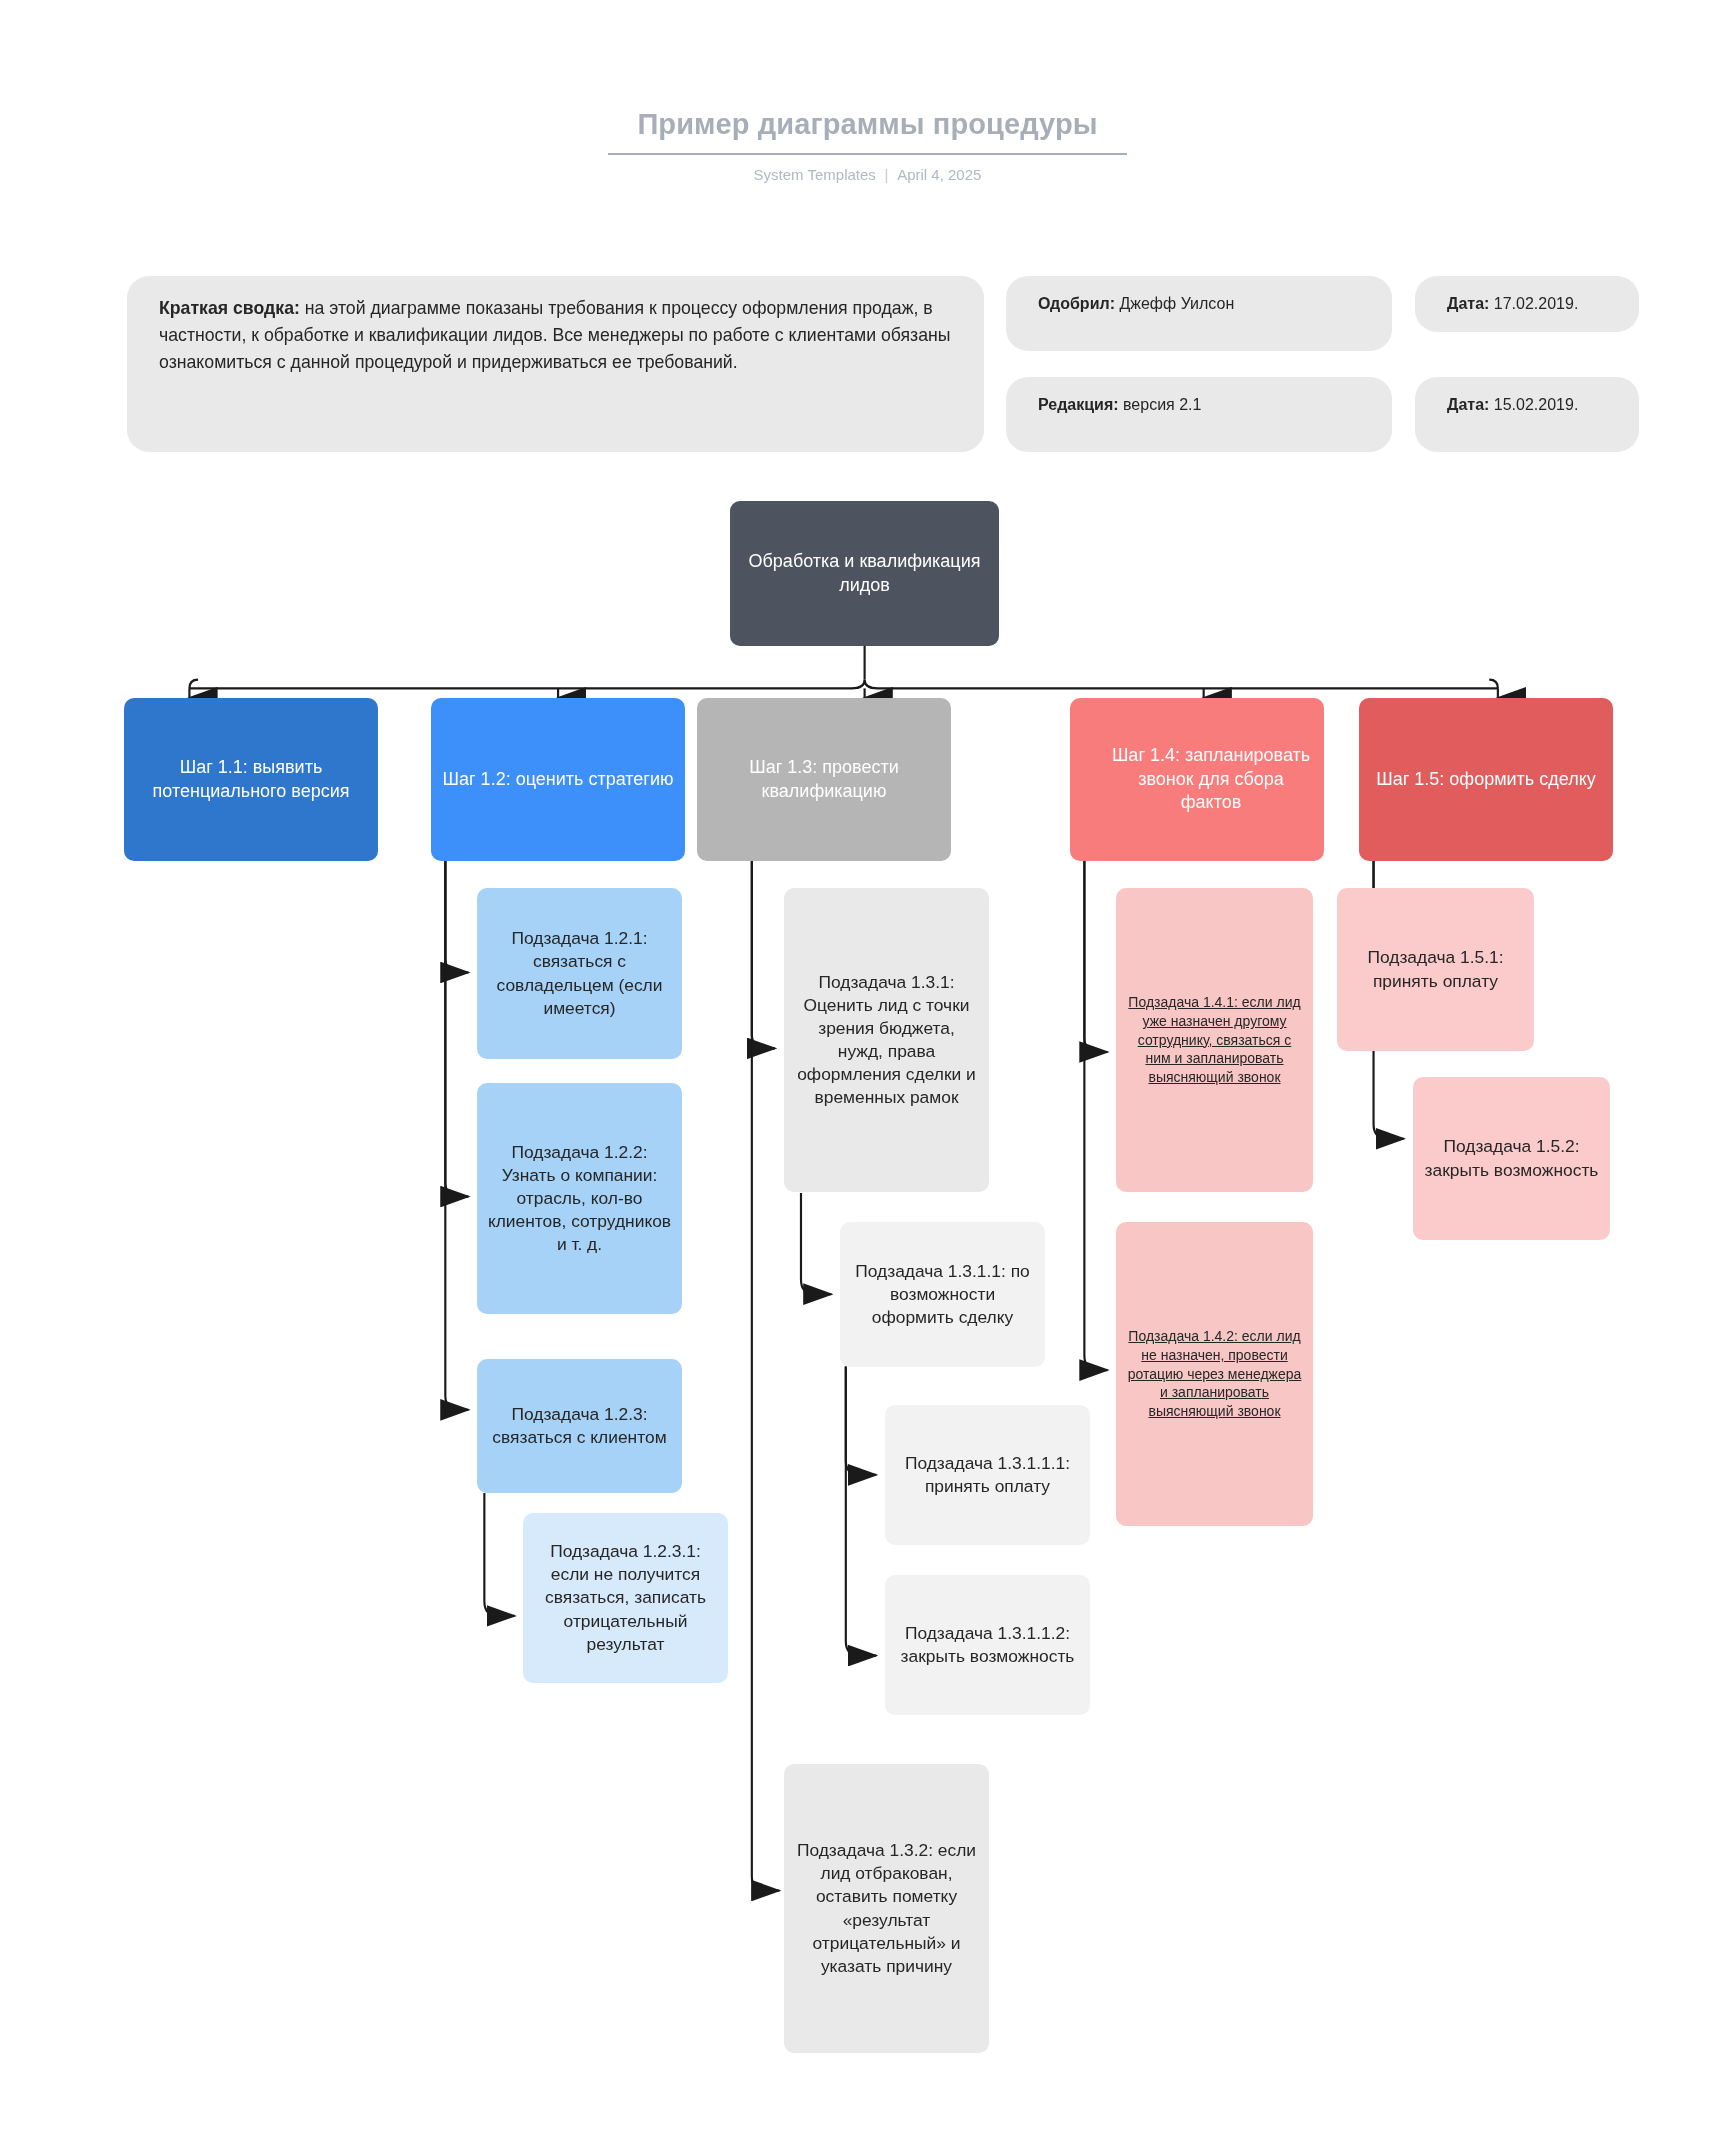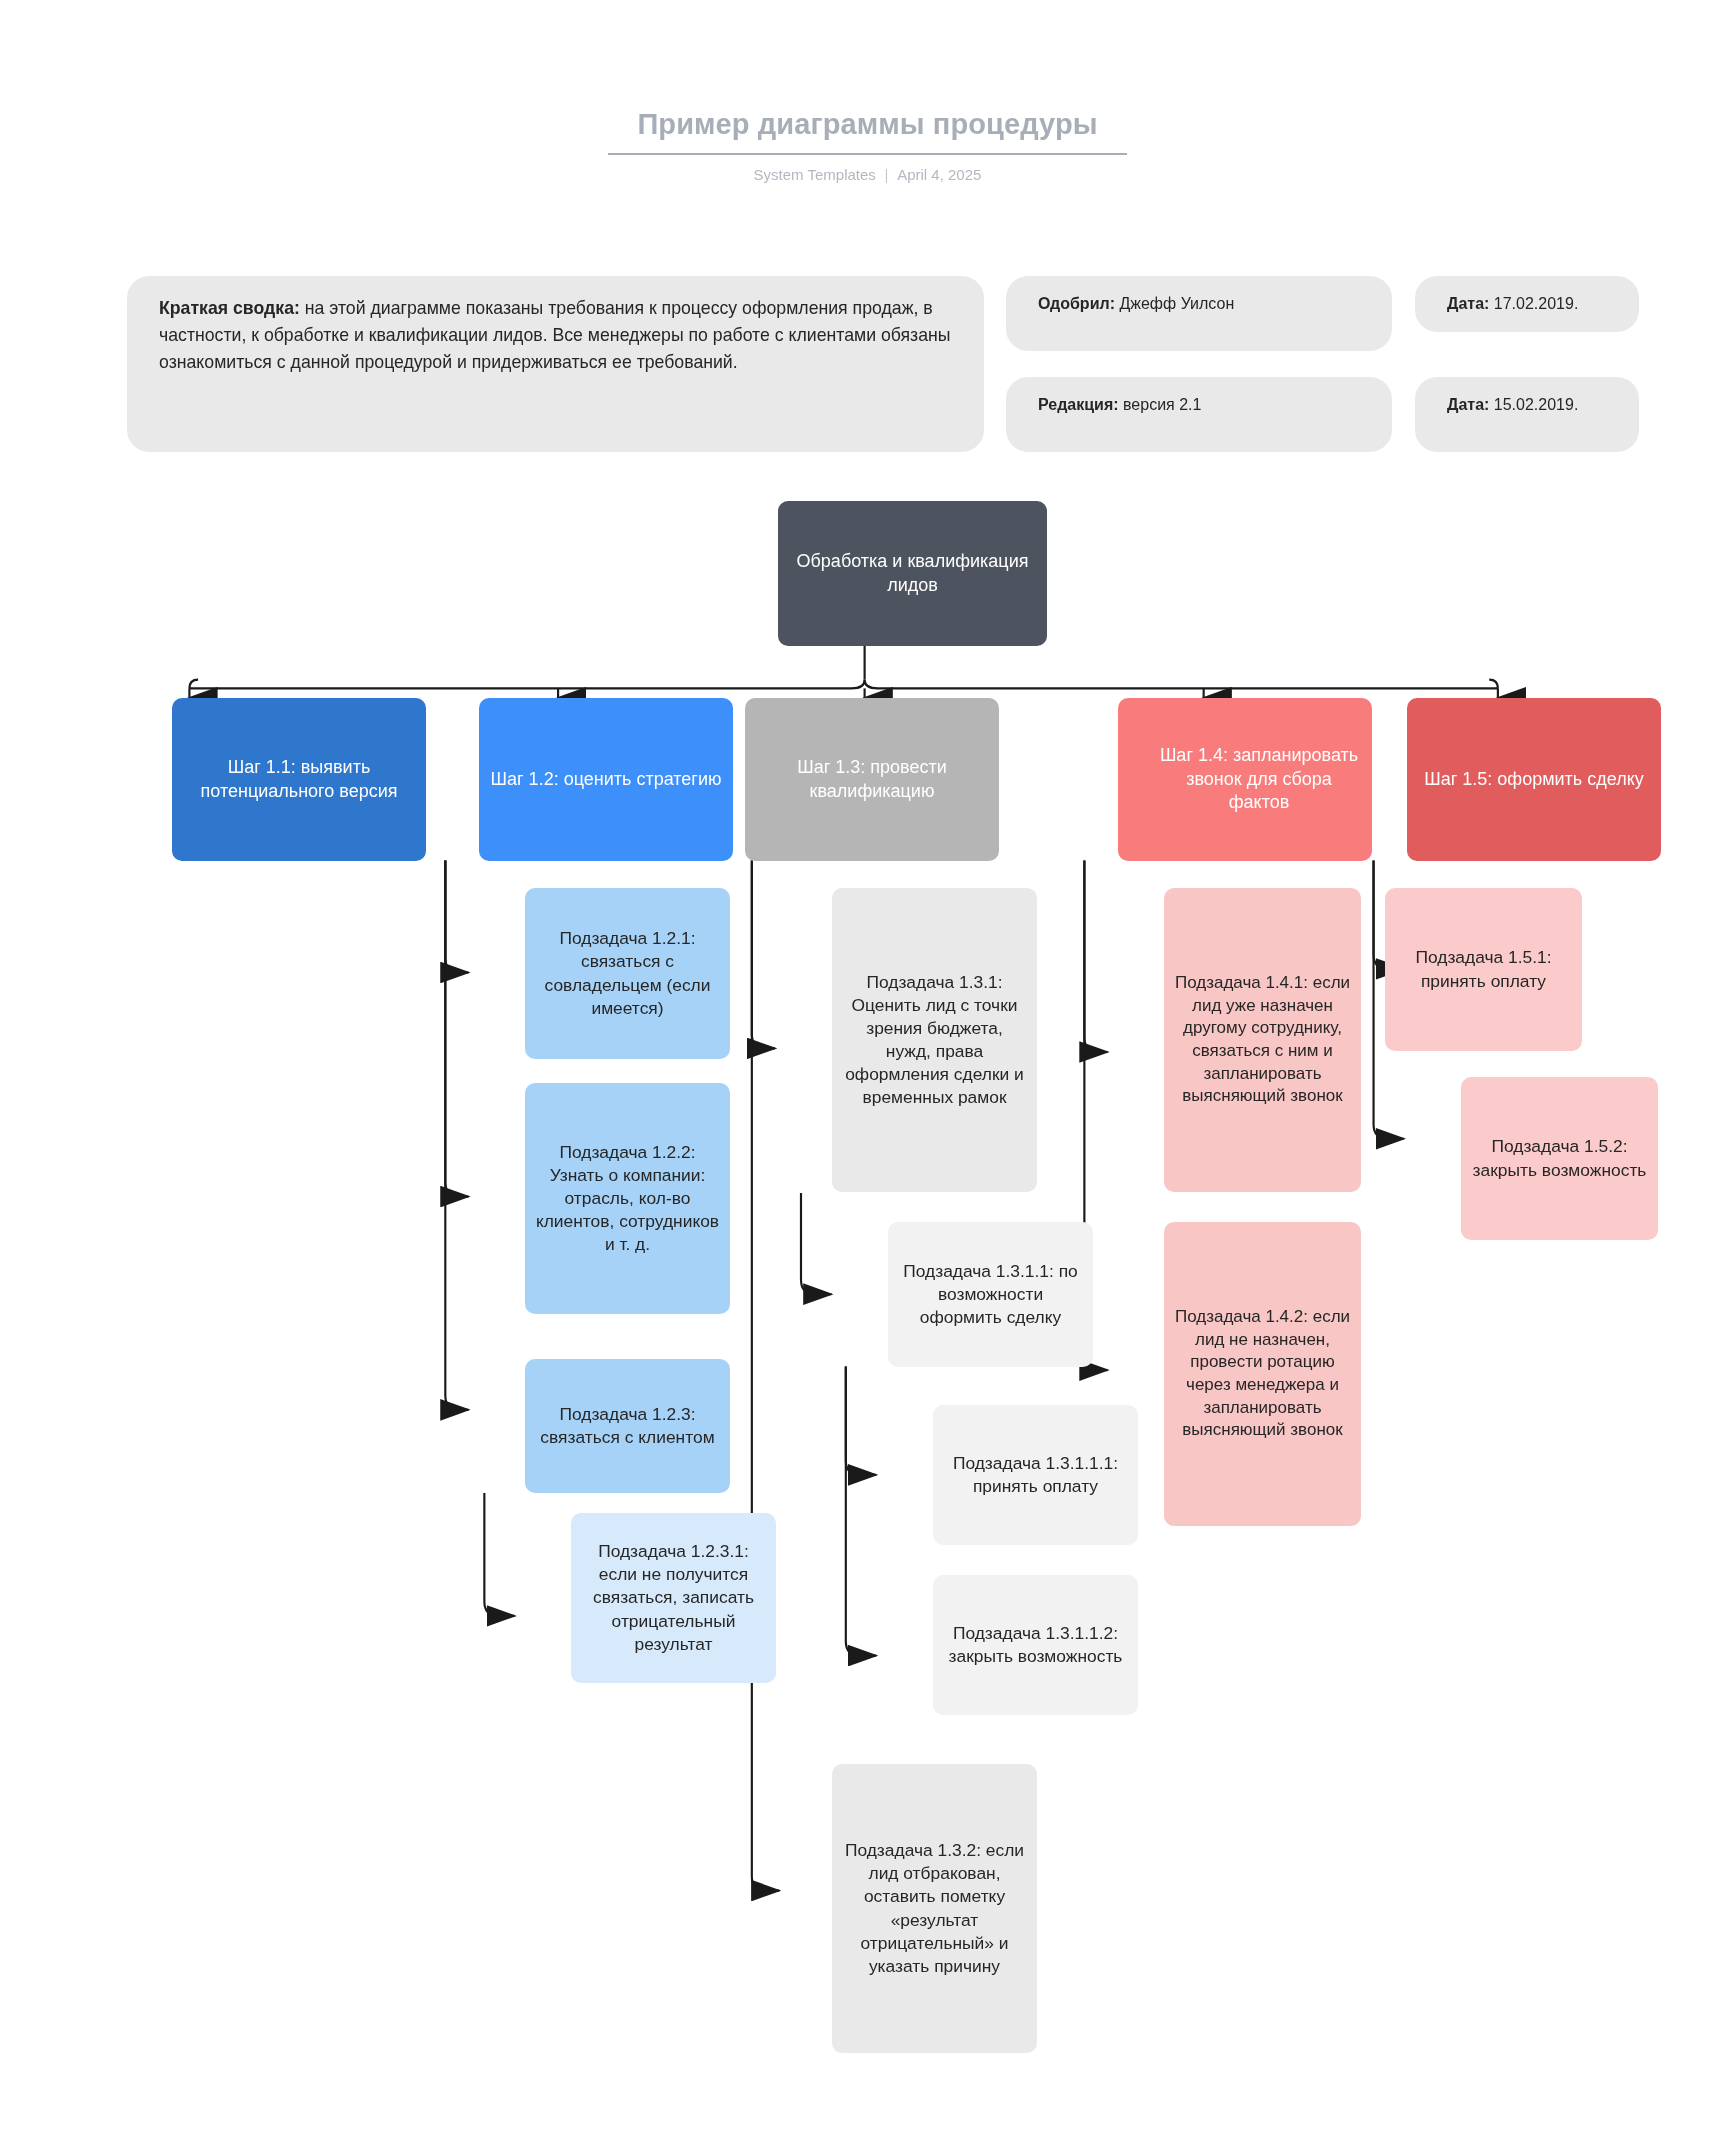--- a/index.html
+++ b/index.html
@@ -79,36 +79,35 @@
     position: absolute;
     box-sizing: border-box;
     border-radius: 10px;
     display: flex;
     align-items: center;
     justify-content: center;
     text-align: center;
     padding: 7.2px 10px;
     line-height: 1.33;
     pointer-events: auto;
-    margin-left: 48px;
   }
   .node span { display: block; width: 100%; }
 
   .n-root   { background:#4d545f; color:#ffffff; font-size:18px; }
   .n-blue1  { background:#2e77cc; color:#ffffff; font-size:18px; }
   .n-blue2  { background:#3d8ffa; color:#ffffff; font-size:18px; }
   .n-gray1  { background:#b5b5b5; color:#ffffff; font-size:18px; }
   .n-red1   { background:#f87c7c; color:#ffffff; font-size:18px;padding-left:38px; }
   .n-red2   { background:#e15c5c; color:#ffffff; font-size:18px; }
 
   .n-bluesub   { background:#a6d2f8; color:#262626; font-size:17.4px; }
   .n-bluesub2  { background:#d7eafc; color:#262626; font-size:17.4px; }
   .n-graysub   { background:#e9e9e9; color:#262626; font-size:17.4px; }
   .n-graysub2  { background:#f2f2f2; color:#262626; font-size:17.4px; }
-  .n-pinksub   { background:#f9c6c6; color:#262626; font-size:17px; }
+  .n-pinksub   { background:#f9c6c6; color:#262626; font-size:14px;text-decoration:underline; }
   .n-pinksub2  { background:#fbcbcb; color:#262626; font-size:17.4px; }
 </style>
 </head>
 <body>
 
 <div id="doc-header">
   <div id="doc-title">Пример диаграммы процедуры</div>
   <div id="doc-subtitle">
     <span>System Templates</span><span class="sep">|</span><span>April 4, 2025</span>
   </div>

